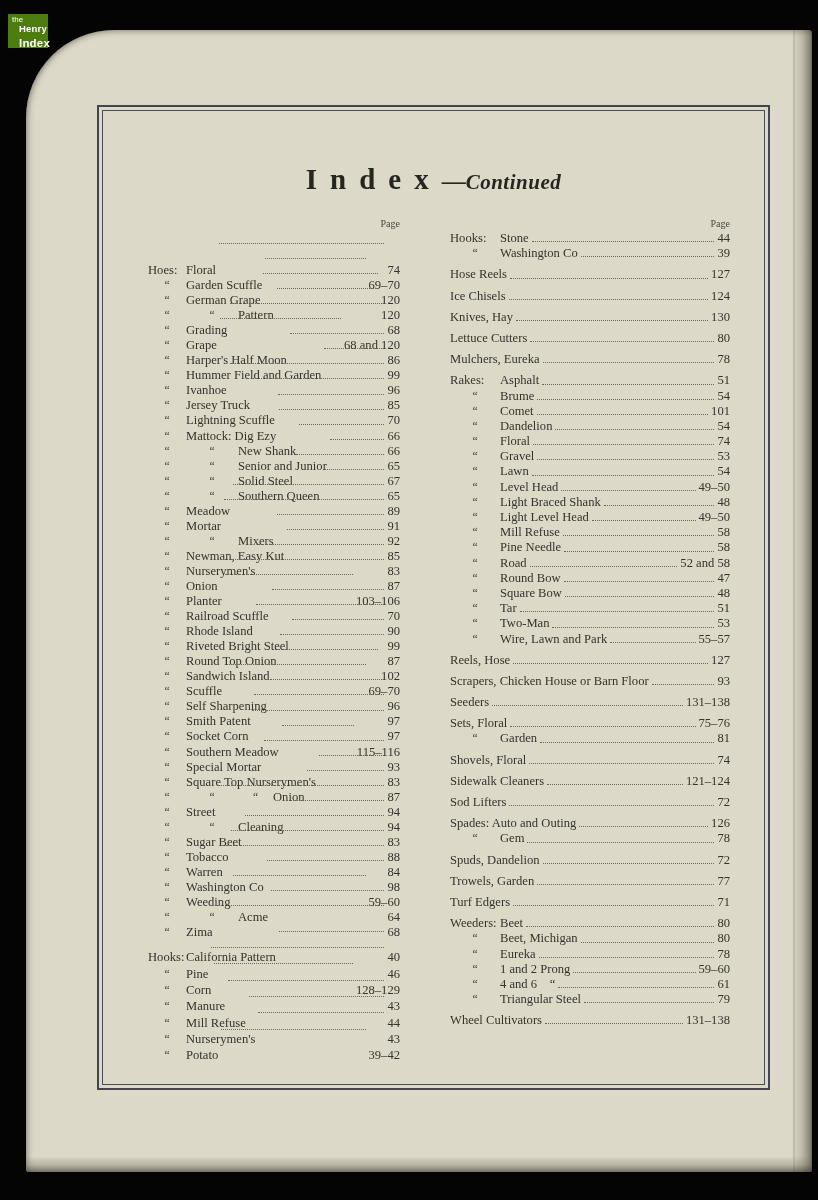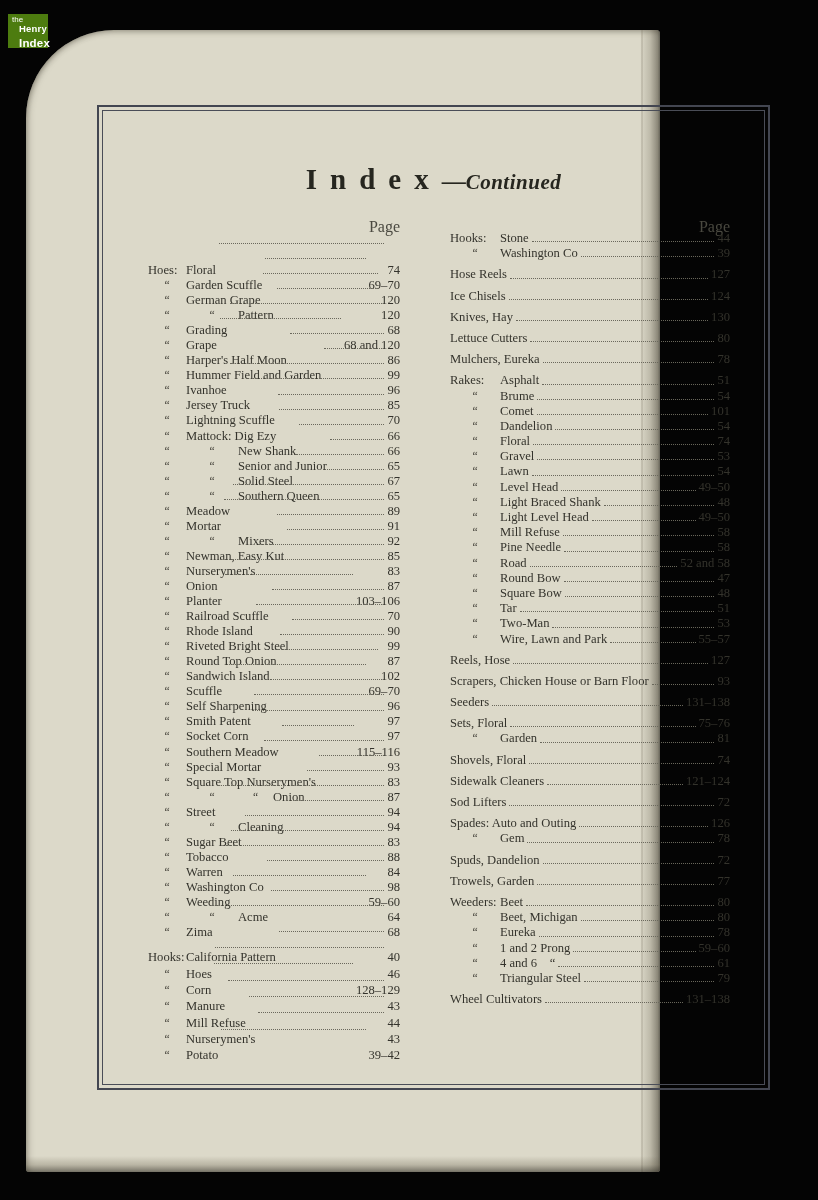--- a/index.html
+++ b/index.html
@@ -21,21 +21,21 @@
     box-sizing:border-box;
     line-height:1;
   }
   .thf-the{font-size:8px;display:block;margin:0 0 0 1px;font-weight:normal;}
   .thf-henry{font-size:9.5px;font-weight:bold;display:block;margin:0 0 4px 8px;letter-spacing:.2px;}
   .thf-ford{font-size:11.5px;font-weight:bold;display:block;margin:1px 0 0 8px;letter-spacing:.2px;}
 
   
   .paper{
     position:absolute;left:26px;top:30px;
-    width:634px;height:1142px;
+    width:786px;height:1142px;
     background:#dcd9c9;
     border-radius:88px 4px 3px 3px;
     box-shadow: inset 0 4px 6px -3px rgba(60,55,42,.45),
                 inset 5px 0 7px -4px rgba(60,55,42,.5);
   }
   .edge-right{
     position:absolute;right:0;top:0;bottom:0;width:20px;
     background:linear-gradient(to right, rgba(0,0,0,0) 0%, rgba(101,95,78,.25) 50%, rgba(64,59,46,.5) 88%, rgba(32,30,22,.6) 100%);
     border-radius:0 4px 3px 0;
   }
@@ -77,21 +77,21 @@
   .title-continued{
     font-size:21px;
     font-weight:bold;
     font-style:italic;
     letter-spacing:.5px;
   }
 
   
   .page-h{
     position:absolute;top:107px;
-    font-size:16px;color:#4a4940;
+    font-size:10px;color:#4a4940;
     text-align:right;
   }
   .page-h.lft{left:45px;width:252px;}
   .page-h.rgt{left:347px;width:280px;}
 
   
   .col{position:absolute;color:#34332c;}
   .col-left{left:45px;top:122px;width:252px;}
   .col-right{left:347px;top:120px;width:280px;}
 
@@ -433,21 +433,21 @@
             </div>
             <div class="group">
               <div class="row">
                 <span class="cell c0">Hooks:</span>
                 <span class="name">California Pattern</span>
                 <span class="leader"></span>
                 <span class="pagenum">40</span>
               </div>
               <div class="row">
                 <span class="cell c0 dt">“</span>
-                <span class="name">Hoes</span>
+                <span class="name">Pine</span>
                 <span class="leader"></span>
                 <span class="pagenum">46</span>
               </div>
               <div class="row">
                 <span class="cell c0 dt">“</span>
                 <span class="name">Corn</span>
                 <span class="leader"></span>
                 <span class="pagenum">128–129</span>
               </div>
               <div class="row">
@@ -709,20 +709,27 @@
                 <span class="name">Spuds, Dandelion</span>
                 <span class="leader"></span>
                 <span class="pagenum">72</span>
               </div>
             </div>
             <div class="group">
               <div class="row">
                 <span class="name">Trowels, Garden</span>
                 <span class="leader"></span>
                 <span class="pagenum">77</span>
+              </div>
+            </div>
+            <div class="group">
+              <div class="row">
+                <span class="name">Turf Edgers</span>
+                <span class="leader"></span>
+                <span class="pagenum">71</span>
               </div>
             </div>
             <div class="group">
               <div class="row">
                 <span class="cell c0">Weeders:</span>
                 <span class="name">Beet</span>
                 <span class="leader"></span>
                 <span class="pagenum">80</span>
               </div>
               <div class="row">

